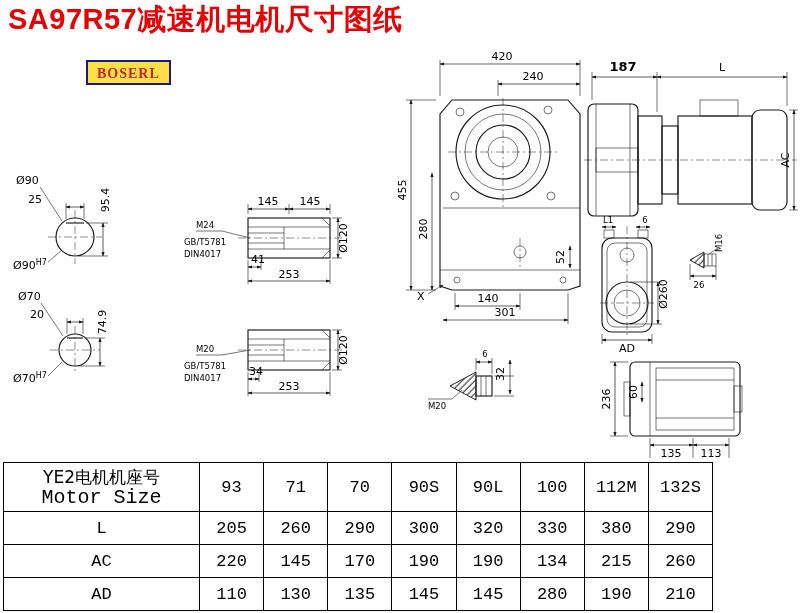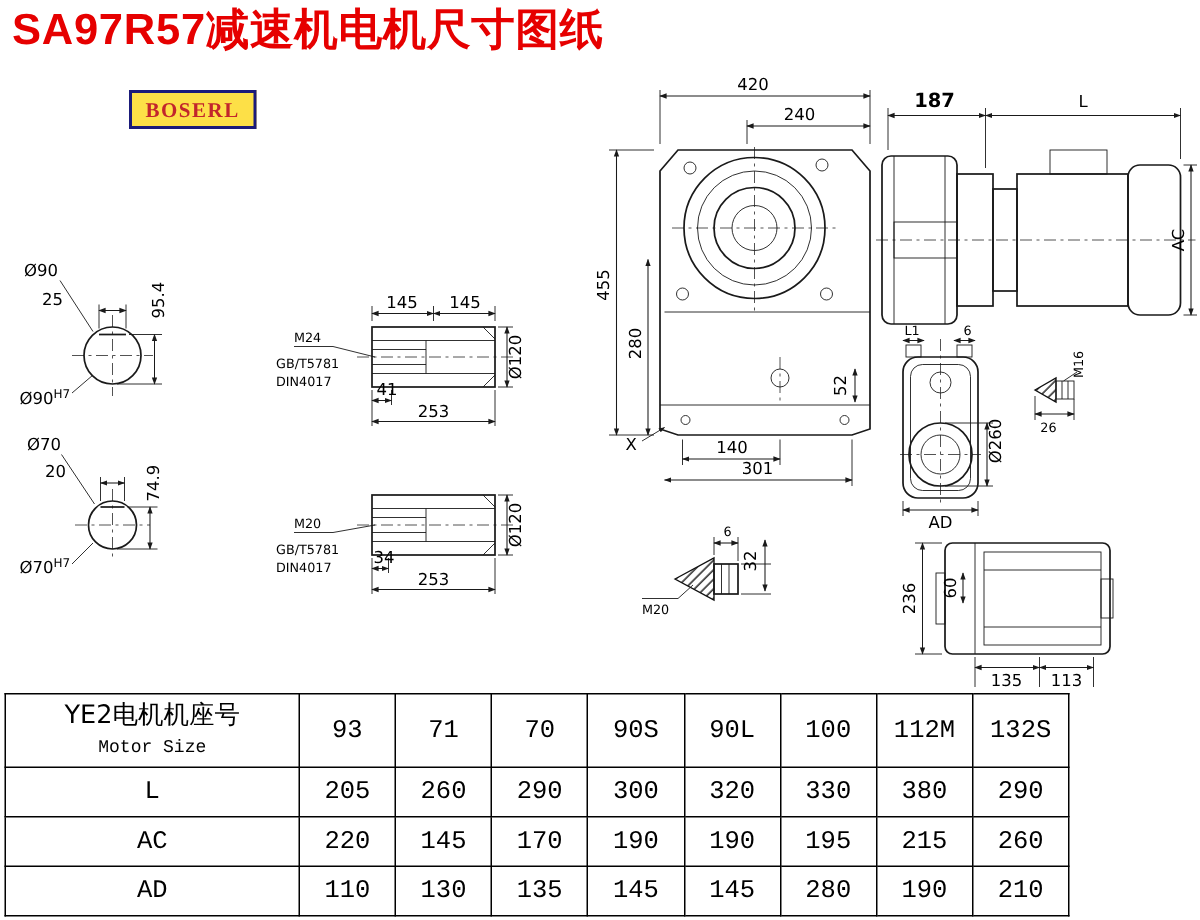--- a/index.html
+++ b/index.html
@@ -22,21 +22,21 @@
   text.b { font:bold 13px "DejaVu Sans", sans-serif; fill:#000; }
   .mid { text-anchor:middle; }
 
   
   table.dims { position:absolute; left:3px; top:462px; width:710px; border-collapse:collapse; table-layout:fixed; background:#fff; }
   table.dims th, table.dims td { border:1px solid #000; text-align:center; vertical-align:middle;
         font-family:"Liberation Mono", monospace; font-size:17px; font-weight:normal; color:#000; padding:0; }
   table.dims tr.hrow  { height:49px; }
   table.dims tr.drow  { height:33px; }
   table.dims .cn { font-family:"DejaVu Sans", sans-serif; font-size:17px; line-height:22px; }
-  table.dims .en { font-family:"Liberation Mono", monospace; font-size:12px; line-height:20px; }
+  table.dims .en { font-family:"Liberation Mono", monospace; font-size:20px; line-height:20px; }
 </style>
 </head>
 <body>
 
 <div class="page">
 
   <div class="title">SA97R57减速机电机尺寸图纸</div>
   <div class="brand">
     <span>BOSERL</span>
   </div>
@@ -350,21 +350,21 @@
       <td>380</td>
       <td>290</td>
     </tr>
     <tr class="drow">
       <td>AC</td>
       <td>220</td>
       <td>145</td>
       <td>170</td>
       <td>190</td>
       <td>190</td>
-      <td>195</td>
+      <td>134</td>
       <td>215</td>
       <td>260</td>
     </tr>
     <tr class="drow">
       <td>AD</td>
       <td>110</td>
       <td>130</td>
       <td>135</td>
       <td>145</td>
       <td>145</td>

